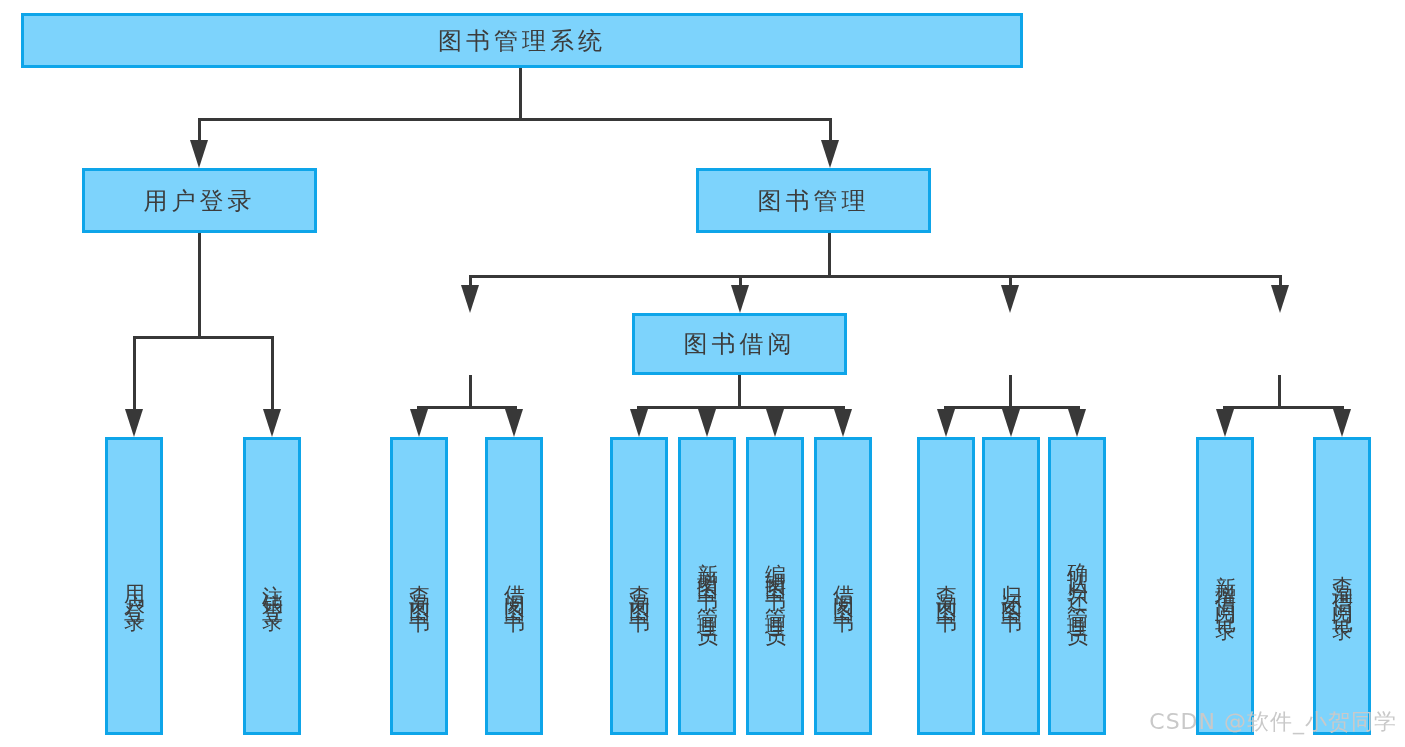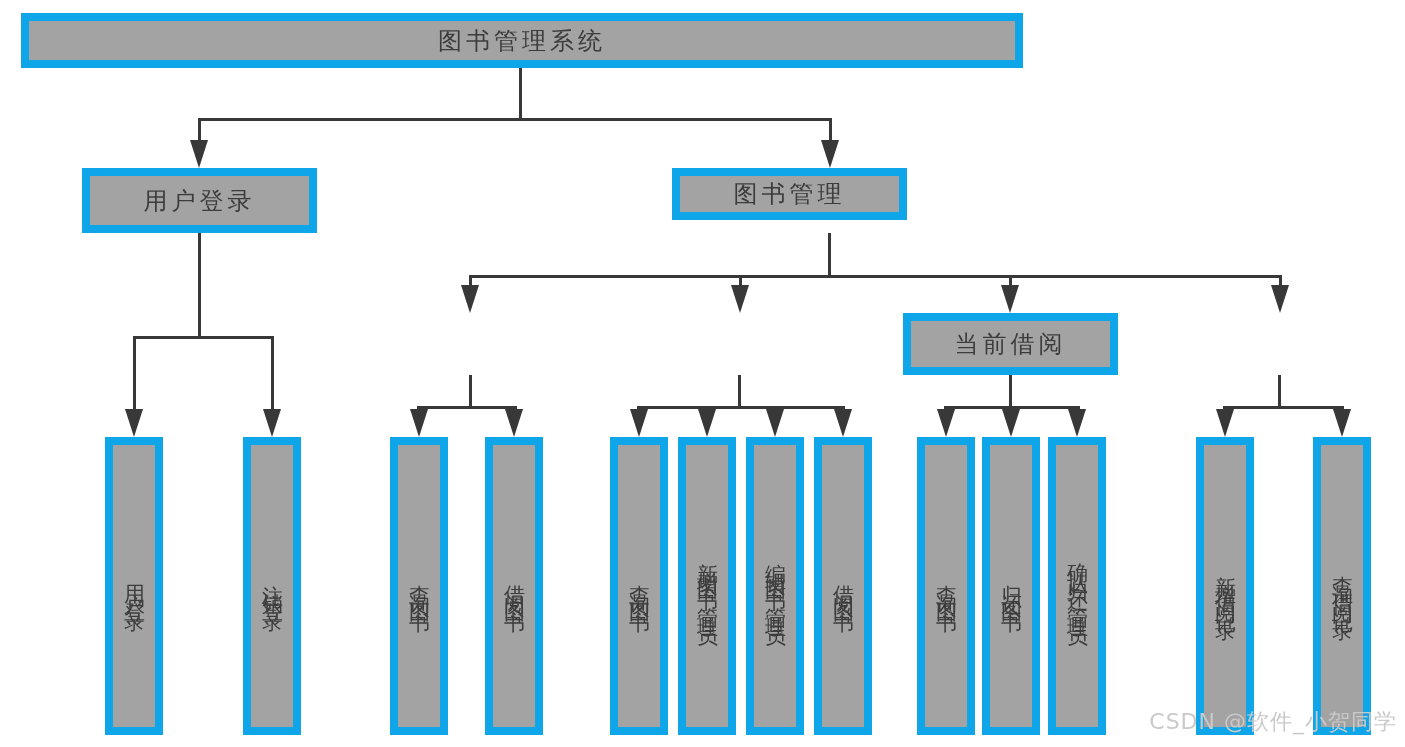--- a/index.html
+++ b/index.html
@@ -7,22 +7,22 @@
     position: relative;
     width: 1405px;
     height: 747px;
     background: #ffffff;
     overflow: hidden;
     font-family: "DejaVu Sans", "Liberation Sans", sans-serif;
   }
   .node, .vnode {
     position: absolute;
     box-sizing: border-box;
-    background: #a3a3a3;
-    border: 8px solid #0ea5e9;
+    background: #7dd3fc;
+    border: 3px solid #0ea5e9;
     display: flex;
     align-items: center;
     justify-content: center;
     color: #3c3c3c;
     z-index: 2;
     text-align: right;
   }
   .node span {
     font-size: 24px;
     letter-spacing: 4px;
@@ -64,26 +64,26 @@
 
 <div id="canvas">
 
   <div class="node" style="left:21px;top:13px;width:1002px;height:55px">
     <span>图书管理系统</span>
   </div>
 
   <div class="node" style="left:82px;top:168px;width:235px;height:65px">
     <span>用户登录</span>
   </div>
-  <div class="node" style="left:672px;top:168px;width:235px;height:52px">
+  <div class="node" style="left:696px;top:168px;width:235px;height:65px">
     <span>图书管理</span>
   </div>
 
-  <div class="node" style="left:903px;top:313px;width:215px;height:62px">
-    <span>当前借阅</span>
+  <div class="node" style="left:632px;top:313px;width:215px;height:62px">
+    <span>图书借阅</span>
   </div>
 
   <div class="vnode" style="left:105px;top:437px;width:58px;height:298px">
     <span>用户登录</span>
   </div>
   <div class="vnode" style="left:243px;top:437px;width:58px;height:298px">
     <span>注销登录</span>
   </div>
 
   <div class="vnode" style="left:390px;top:437px;width:58px;height:298px">

